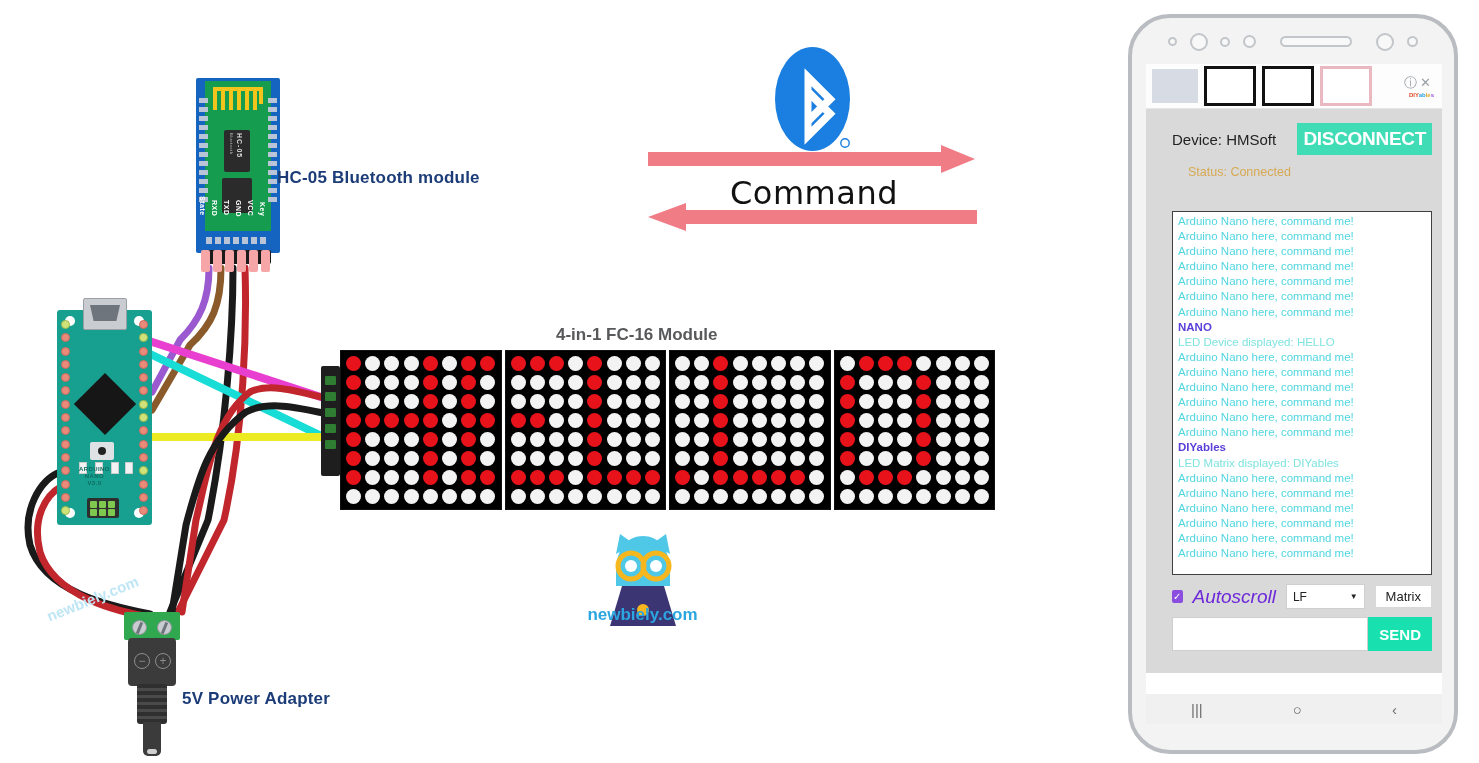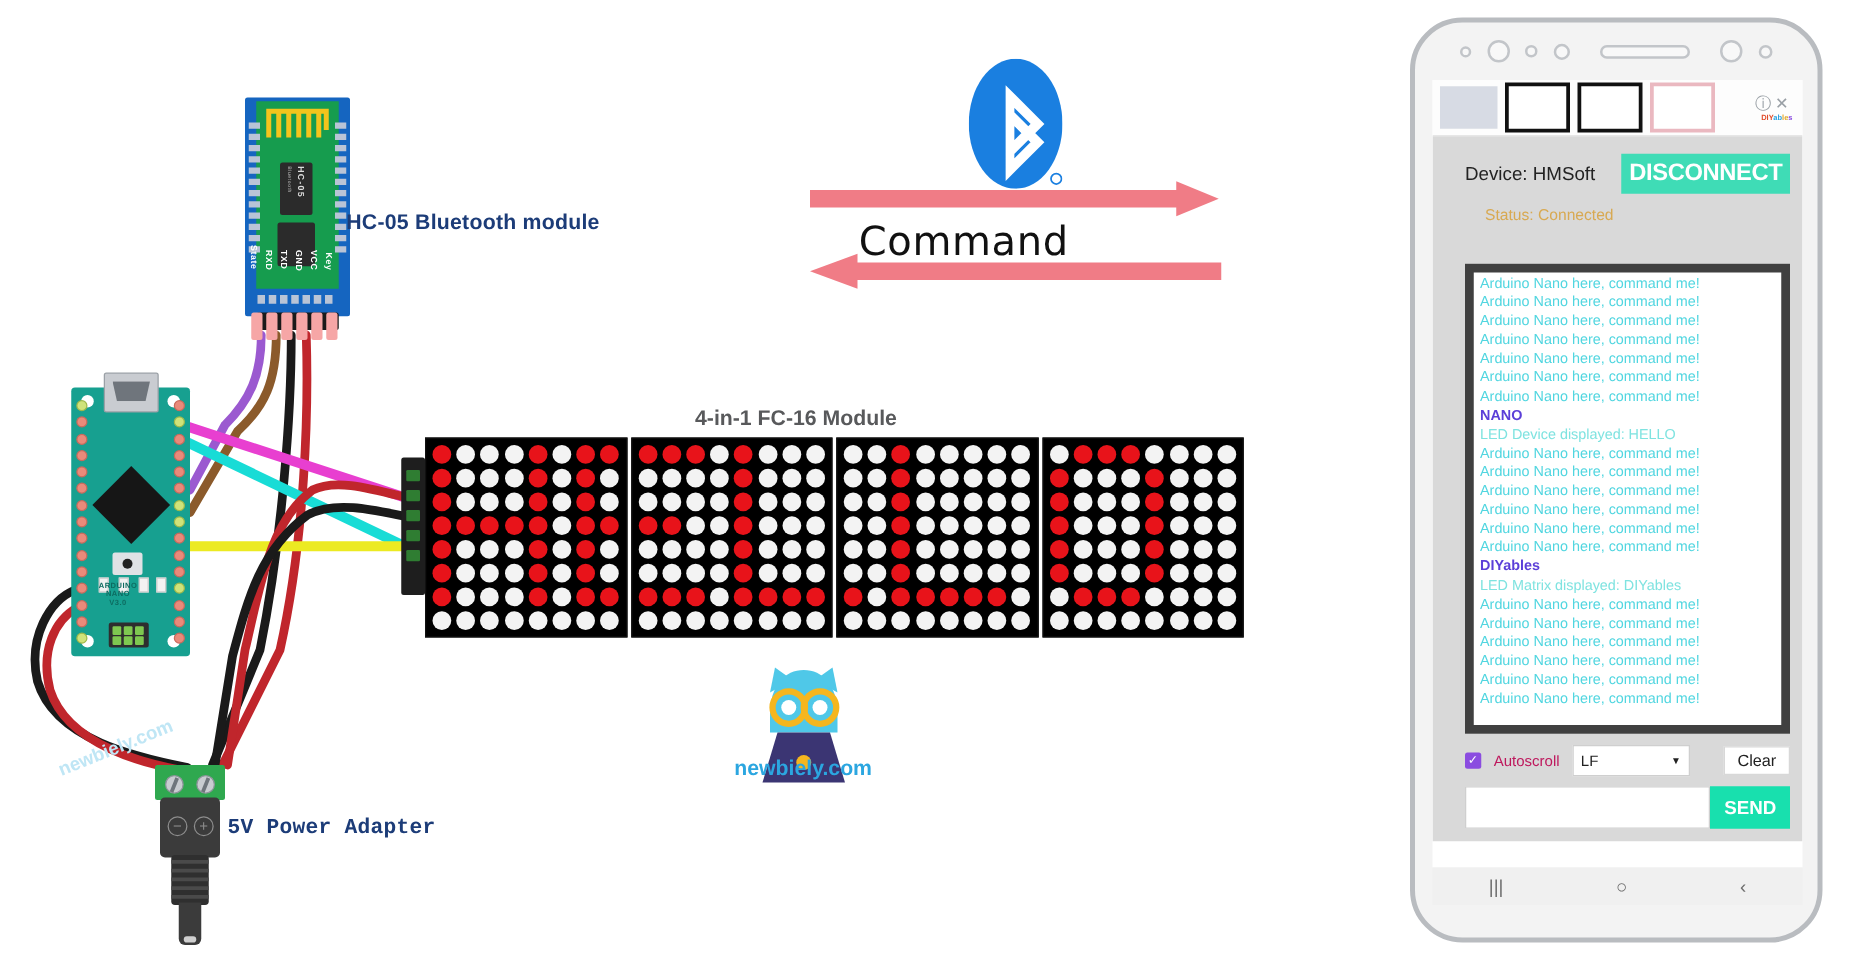--- a/index.html
+++ b/index.html
@@ -217,32 +217,32 @@
 
   .appbody{background:#d9d9d9;padding:8px 10px 10px 26px;height:calc(100% - 66px);box-sizing:border-box;}
   .devrow{display:flex;align-items:center;justify-content:space-between;margin-top:6px;}
   .devtxt{font-size:15px;color:#232323;}
   .disconnect{
     background:#3fdcb6;color:#fff;font-weight:bold;font-size:19px;
     padding:5px 6px;letter-spacing:-.3px;
   }
   .statustxt{color:#d8a952;font-size:12.5px;margin:10px 0 6px 16px;}
   .terminal{
-    background:#fff;border:7px solid #404040;height:358px;overflow:hidden;
+    background:#fff;border:1px solid #404040;height:358px;overflow:hidden;
     padding:2px 5px;position:relative;margin-top:32px;
   }
   .tline{font-size:11.5px;line-height:15.1px;white-space:nowrap;color:#51d6e0;}
   .tline.cmd{color:#5b3fd8;font-weight:bold;}
   .tline.resp{color:#7fe3e0;}
   .ctrlrow{display:flex;align-items:center;margin-top:9px;gap:10px;}
   .chk{
     width:13px;height:13px;background:#8b4ce0;border-radius:2px;color:#fff;font-size:10px;
     text-align:center;line-height:13px;
   }
-  .chklbl{font-size:12px;color:#be185d;}
+  .chklbl{font-size:19px;color:#6d28d9;font-style:italic;}
   .sel{
     background:#fff;border:1px solid #cfcfcf;width:80px;height:23px;font-size:12px;
     display:flex;align-items:center;justify-content:space-between;padding:0 6px;color:#222;
   }
   .clear{
     background:#fff;border:1px solid #d8d8d8;font-size:13px;padding:3px 10px;margin-left:auto;color:#222;
   }
   .sendrow{display:flex;margin-top:8px;}
   .sendinput{flex:1;background:#fff;border:1px solid #cfcfcf;height:30px;}
   .sendbtn{
@@ -432,33 +432,33 @@
     </div>
     <div class="barrel">
       <i style="top:4px;"></i>
         <i style="top:11px;"></i>
         <i style="top:18px;"></i>
         <i style="top:25px;"></i>
         <i style="top:32px;"></i>
     </div>
     <div class="tip"></div>
   </div>
-  <div class="abs label-blue" style="left:182px;top:653px;font-family:Liberation Mono, monospace;">5V Power Adapter</div>
+  <div class="abs label-blue" style="left:182px;top:689px;">5V Power Adapter</div>
 
   <svg class="abs bticon" viewBox="0 0 75 104">
     <ellipse cx="37.5" cy="52" rx="37.5" ry="52" fill="#1a7fe0"></ellipse>
     <path d="M30,22 L52,40 L30,58 L30,10 L52,28 L30,46" stroke="#fff" stroke-width="7" fill="none" stroke-linejoin="miter" transform="translate(3,18) scale(1,1.22)"></path>
     <circle cx="70" cy="96" r="4.2" fill="none" stroke="#1a7fe0" stroke-width="1.4"></circle>
   </svg>
 
   <div class="abs arrow-bar" style="left:648px;top:152px;width:295px;"></div>
   <div class="abs arrow-head" style="left:941px;top:145px;border-top:14px solid transparent;border-bottom:14px solid transparent;border-left:34px solid #f07c86;"></div>
   <div class="abs arrow-bar" style="left:685px;top:210px;width:292px;"></div>
   <div class="abs arrow-head" style="left:648px;top:203px;border-top:14px solid transparent;border-bottom:14px solid transparent;border-right:38px solid #f07c86;"></div>
-  <div class="abs command-text" style="left:687px;top:174px;">Command</div>
+  <div class="abs command-text" style="left:730px;top:174px;">Command</div>
 
   <svg class="abs owl" viewBox="0 0 98 100">
     <path d="M22,42 C22,18 34,6 49,6 C64,6 76,18 76,42 L76,56 L22,56 Z" fill="#4fc8e8"></path>
     <path d="M22,24 L26,4 L40,14 Z" fill="#4fc8e8"></path>
     <path d="M76,24 L72,4 L58,14 Z" fill="#4fc8e8"></path>
     <circle cx="37" cy="36" r="13" fill="none" stroke="#f5b61e" stroke-width="5"></circle>
     <circle cx="62" cy="36" r="13" fill="none" stroke="#f5b61e" stroke-width="5"></circle>
     <line x1="50" y1="36" x2="50" y2="36" stroke="#f5b61e" stroke-width="5"></line>
     <circle cx="37" cy="36" r="6" fill="#fff"></circle>
     <circle cx="62" cy="36" r="6" fill="#fff"></circle>
@@ -530,21 +530,21 @@
             <div class="tline">Arduino Nano here, command me!</div>
           </div>
 
         <div class="ctrlrow">
           <div class="chk">✓</div>
           <div class="chklbl">Autoscroll</div>
           <div class="sel">
             <span>LF</span>
             <span style="font-size:8px;">▼</span>
           </div>
-          <div class="clear">Clear</div>
+          <div class="clear">Matrix</div>
         </div>
 
         <div class="sendrow">
           <input class="sendinput" type="text" value="" style="">
           <div class="sendbtn">SEND</div>
         </div>
       </div>
     </div>
 
     <div class="navbar">

